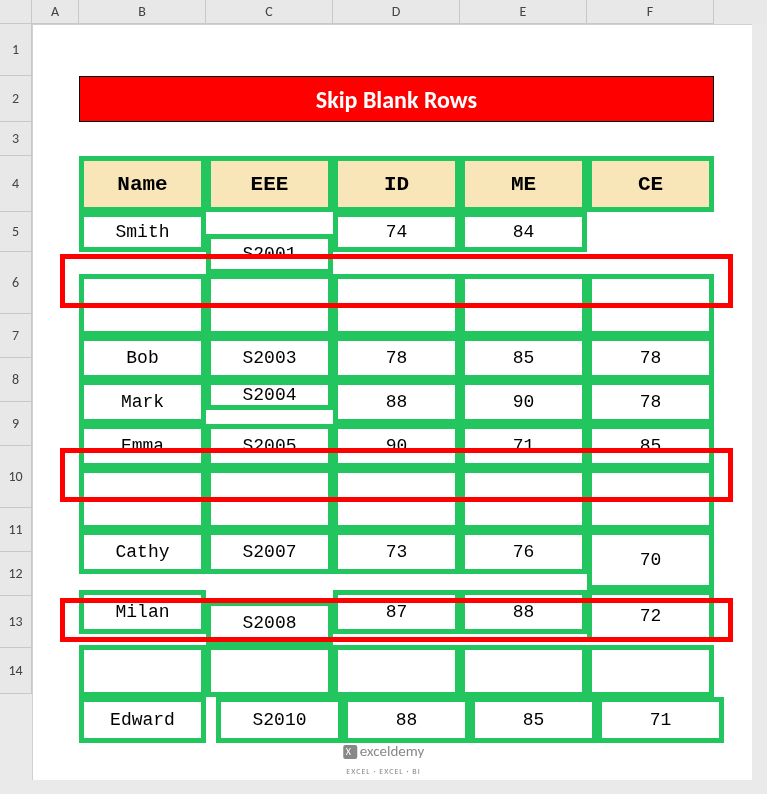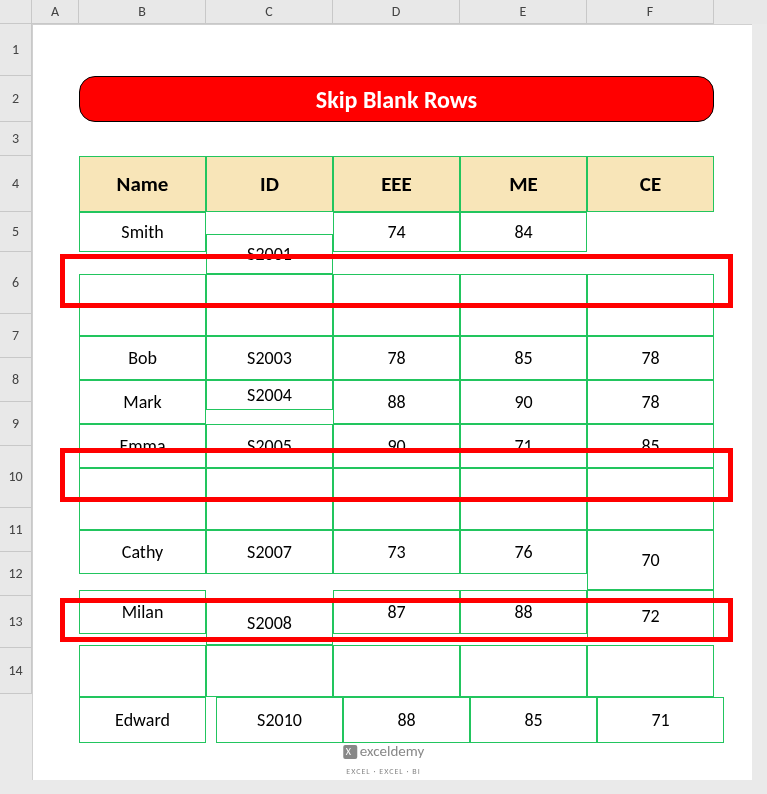--- a/index.html
+++ b/index.html
@@ -70,26 +70,27 @@
       justify-content: center;
       border: 1px solid #000;
     }
     .data-table {
       position: absolute;
     }
     .table-row {
       display: flex;
     }
     .table-cell {
-      border: 1px solid #22c55e;
+      border: 5px solid #22c55e;
       display: flex;
       align-items: center;
       justify-content: center;
       font-size: 18px;
       background: white;
+      font-family: Liberation Mono, monospace;
     }
     .header-cell {
       background: #f8e5b8;
       font-weight: bold;
       font-size: 21px;
     }
     .highlight-box {
       position: absolute;
       border: 5px solid #ff0000;
       pointer-events: none;
@@ -151,29 +152,29 @@
   <div class="row-header" style="height:44px">9</div>
   <div class="row-header" style="height:62px">10</div>
   <div class="row-header" style="height:44px">11</div>
   <div class="row-header" style="height:44px">12</div>
   <div class="row-header" style="height:52px">13</div>
   <div class="row-header" style="height:46px">14</div>
 </div>
 
 <div class="sheet"></div>
 
-<div class="title-banner" style="top:76px; left:79px; width:635px; height:46px;border-radius:16px;">
+<div class="title-banner" style="top:76px; left:79px; width:635px; height:46px;">
   <span>Skip Blank Rows</span>
 </div>
 
 <div class="data-table" style="top:156px; left:79px;">
   <div class="table-row">
     <div class="table-cell header-cell" style="width:127px;height:56px">Name</div>
+    <div class="table-cell header-cell" style="width:127px;height:56px">EEE</div>
     <div class="table-cell header-cell" style="width:127px;height:56px">ID</div>
-    <div class="table-cell header-cell" style="width:127px;height:56px">EEE</div>
     <div class="table-cell header-cell" style="width:127px;height:56px">ME</div>
     <div class="table-cell header-cell" style="width:127px;height:56px">CE</div>
   </div>
   <div id="table-body">
       <div class="table-row">
         <div class="table-cell" style="width: 127px; height: 40px;">Smith</div>
         <div class="table-cell" style="width: 127px; height: 40px; margin-top: 22px;">S2001</div>
         <div class="table-cell" style="width: 127px; height: 40px;">74</div>
         <div class="table-cell" style="width: 127px; height: 40px;">84</div>
       </div>

